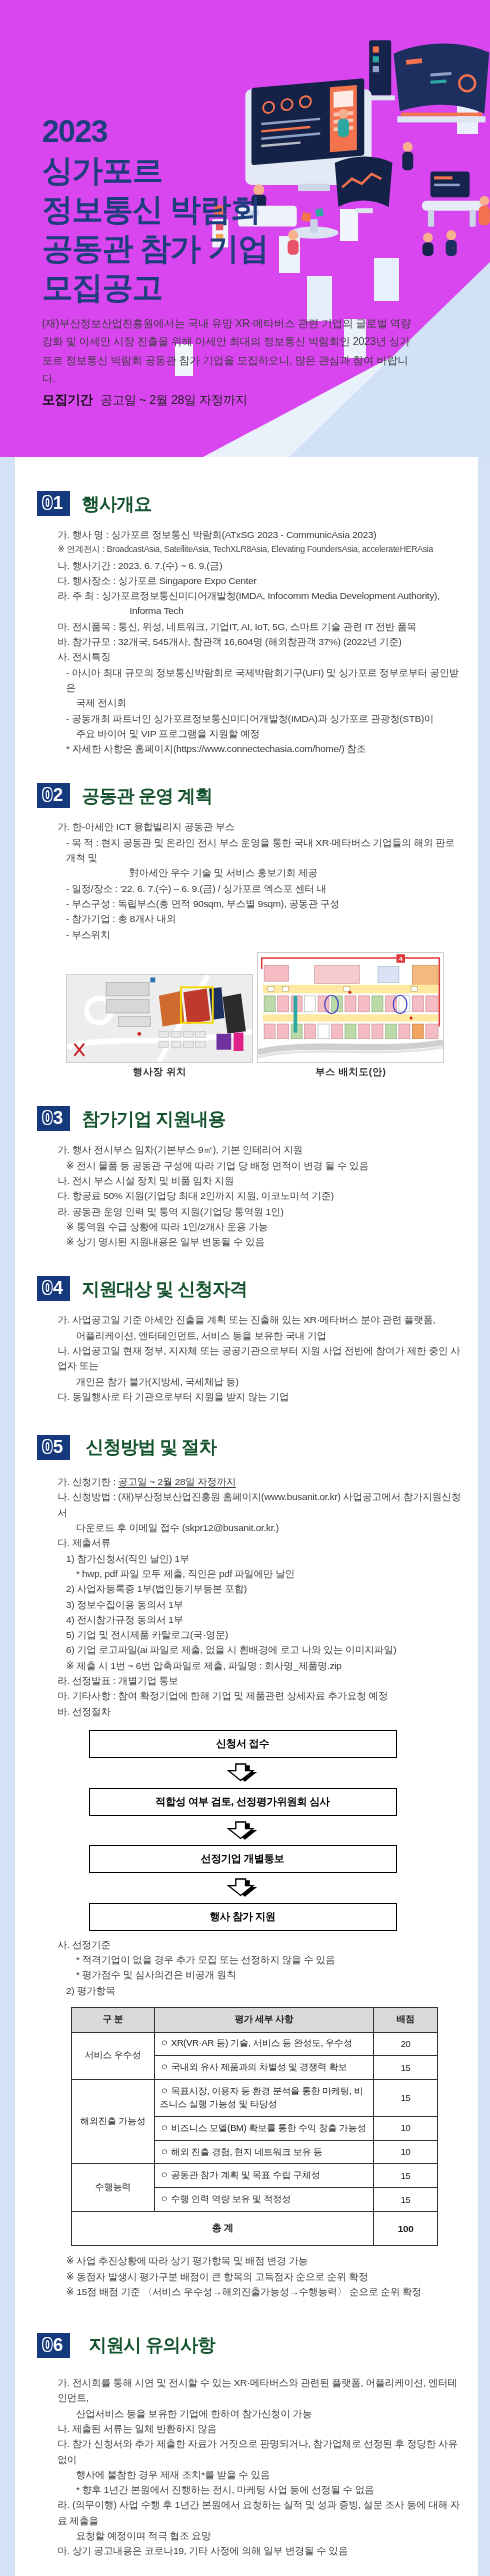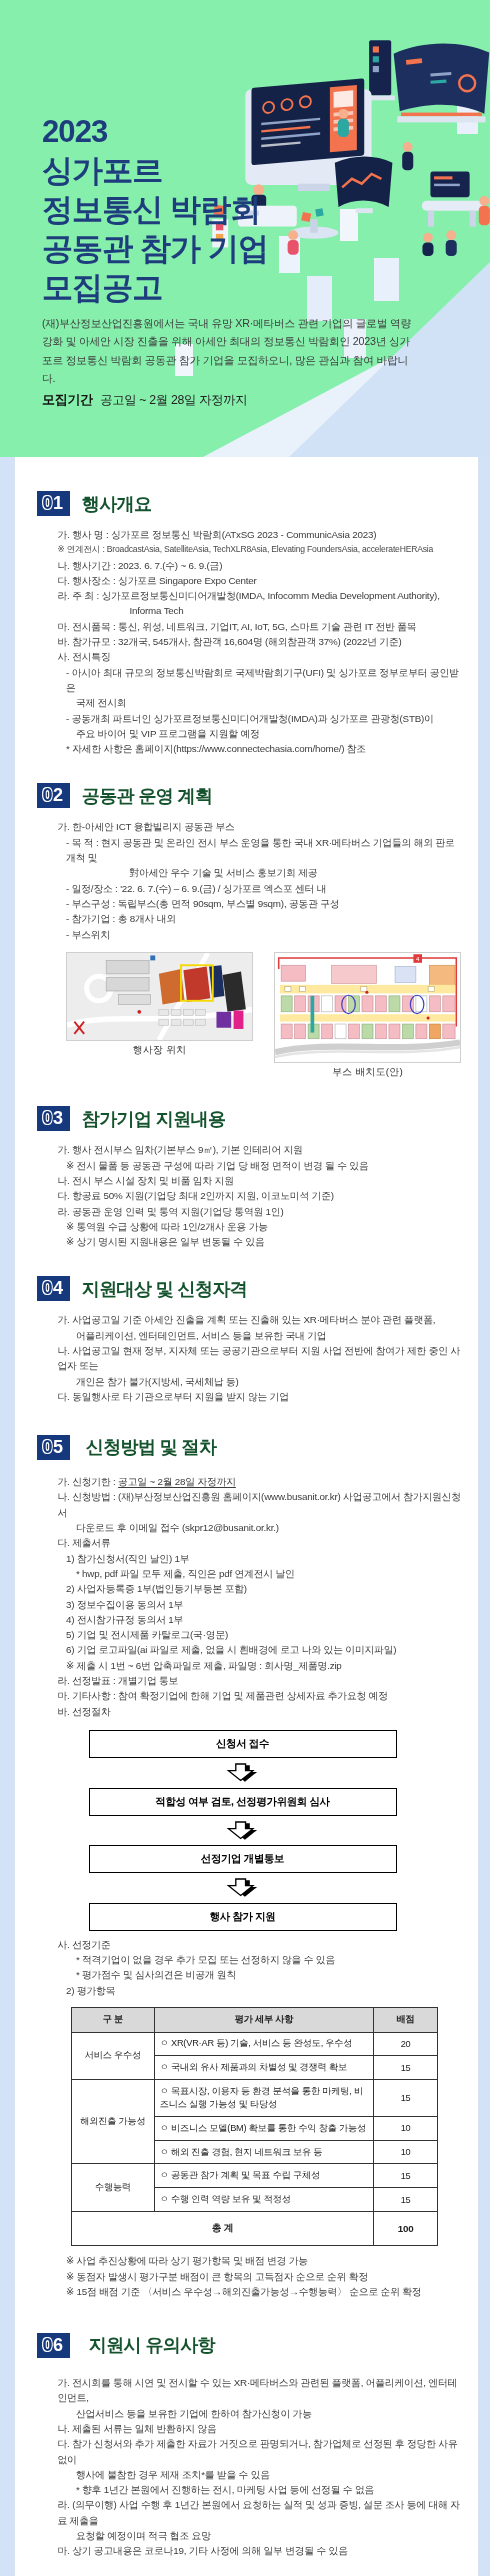--- a/index.html
+++ b/index.html
@@ -6,21 +6,21 @@
   body{
     width:491px;
     background:#d3e2f6;
     font-family:"Liberation Sans","DejaVu Sans",sans-serif;
     -webkit-font-smoothing:antialiased;
   }
   
   .hero{
     position:relative;
     width:491px;height:457px;
-    background:#86efac;
+    background:#d946ef;
     overflow:hidden;
   }
   .hero .px{position:absolute;z-index:0;}
   .tri-light{
     position:absolute;right:0;bottom:0;width:288px;height:153px;z-index:0;
     background:#e9f1fb;clip-path:polygon(100% 0,100% 100%,0 100%);
   }
   .tri-main{
     position:absolute;right:0;bottom:0;width:202px;height:196px;z-index:0;
     background:#d2e2f6;clip-path:polygon(100% 0,100% 100%,0 100%);
@@ -58,21 +58,21 @@
   }
   .sec-title{color:#14532d;font-weight:800;font-size:18px;letter-spacing:-0.6px;}
   .sec-body{margin-left:43px;margin-right:14.7px;}
   .t-line{font-size:9.8px;line-height:15.3px;color:#3b3b3b;letter-spacing:-0.2px;}
   .t-line.small{font-size:8.6px;color:#484848;}
   .t-line .u{text-decoration:underline;text-underline-offset:1.8px;}
   .i1{padding-left:8.6px;}
   .i2{padding-left:18.4px;}
   .i3{padding-left:72px;}
   
-  .fig-row{display:flex;align-items:flex-start;gap:21px;margin:9.8px 0 0 8.6px;}
+  .fig-row{display:flex;align-items:flex-end;gap:4px;margin:9.8px 0 0 8.6px;font-weight:bold;}
   .figure{display:flex;flex-direction:column;align-items:center;}
   .fig-frame{border:0.6px solid #cfcfcf;background:#fff;}
   .fig-cap{margin-top:3.7px;font-size:9.8px;color:#333;letter-spacing:0.3px;}
   
   .flow{margin:11px 0 6.1px 31px;width:307px;}
   .flow-box{
     width:306px;height:26px;border:1px solid #000;background:#fff;
     display:flex;align-items:center;justify-content:center;
     font-weight:700;font-size:10.4px;color:#000;letter-spacing:-0.3px;
   }
@@ -386,21 +386,21 @@
             <span>5</span>
           </div>
           <h2 class="sec-title" style="margin: 4px;">신청방법 및 절차</h2>
         </div>
         <div class="sec-body">
           <div class="t-line"><span>가. 신청기한 : </span><span class="u">공고일 ~ 2월 28일 자정까지</span></div>
           <div class="t-line">나. 신청방법 : (재)부산정보산업진흥원 홈페이지(www.busanit.or.kr) 사업공고에서 참가지원신청서</div>
           <div class="t-line i2">다운로드 후 이메일 접수 (skpr12@busanit.or.kr.)</div>
           <div class="t-line">다. 제출서류</div>
           <div class="t-line i1">1) 참가신청서(직인 날인) 1부</div>
-          <div class="t-line i2">* hwp, pdf 파일 모두 제출, 직인은 pdf 연계전시 날인</div>
+          <div class="t-line i2">* hwp, pdf 파일 모두 제출, 직인은 pdf 파일에만 날인</div>
           <div class="t-line i1">2) 사업자등록증 1부(법인등기부등본 포함)</div>
           <div class="t-line i1">3) 정보수집이용 동의서 1부</div>
           <div class="t-line i1">4) 전시참가규정 동의서 1부</div>
           <div class="t-line i1">5) 기업 및 전시제품 카탈로그(국·영문)</div>
           <div class="t-line i1">6) 기업 로고파일(ai 파일로 제출, 없을 시 흰배경에 로고 나와 있는 이미지파일)</div>
           <div class="t-line i1">※ 제출 시 1번 ~ 6번 압축파일로 제출, 파일명 : 회사명_제품명.zip</div>
           <div class="t-line">라. 선정발표 : 개별기업 통보</div>
           <div class="t-line">마. 기타사항 : 참여 확정기업에 한해 기업 및 제품관련 상세자료 추가요청 예정</div>
           <div class="t-line">바. 선정절차</div>
           <div class="flow">

